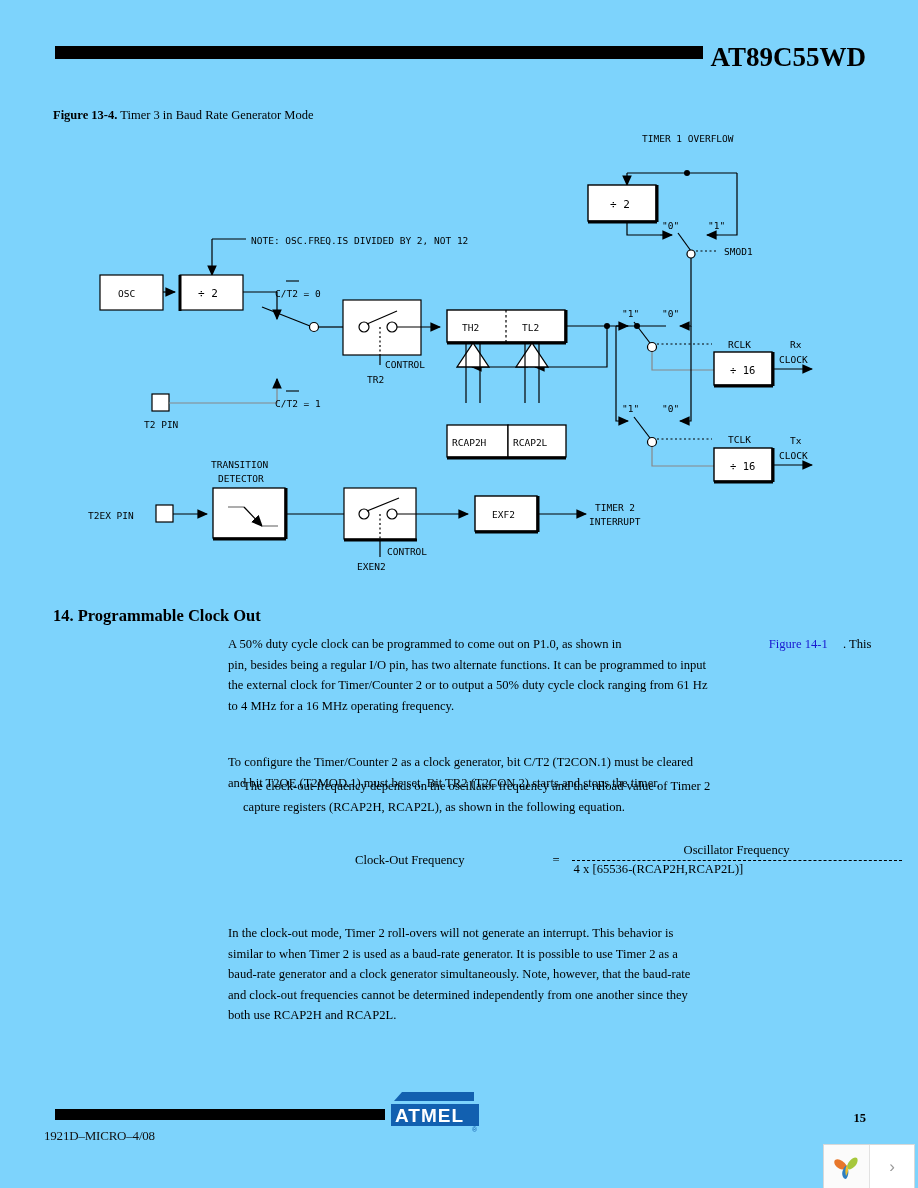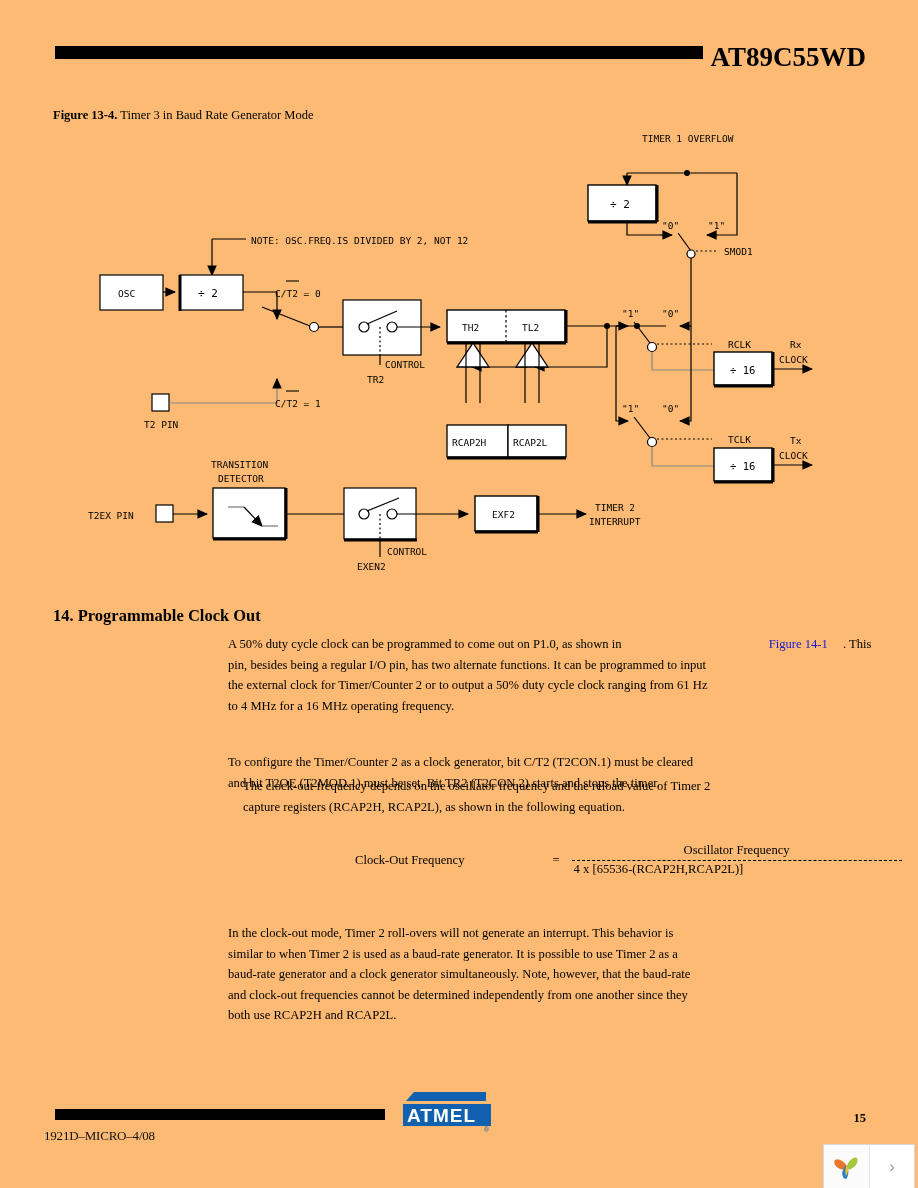--- a/index.html
+++ b/index.html
@@ -4,21 +4,21 @@
 <style>
   html, body {
     margin: 0;
     padding: 0;
     background: #ffffff;
   }
   #page {
     position: relative;
     width: 918px;
     height: 1188px;
-    background: #fdba74;
+    background: #7dd3fc;
     overflow: hidden;
     font-family: "Liberation Serif", "DejaVu Serif", serif;
     color: #000000;
   }
 
   
   #header-rule {
     position: absolute;
     left: 55px;
     top: 46px;
@@ -126,21 +126,21 @@
   }
   #page-number {
     position: absolute;
     right: 52px;
     top: 1111px;
     font-weight: bold;
     font-size: 12.5px;
   }
   #atmel-logo {
     position: absolute;
-    left: 400px;
+    left: 388px;
     top: 1090px;
     width: 94px;
     height: 44px;
   }
   
   #corner-widget {
     position: absolute;
     left: 823px;
     top: 1144px;
     width: 90px;

